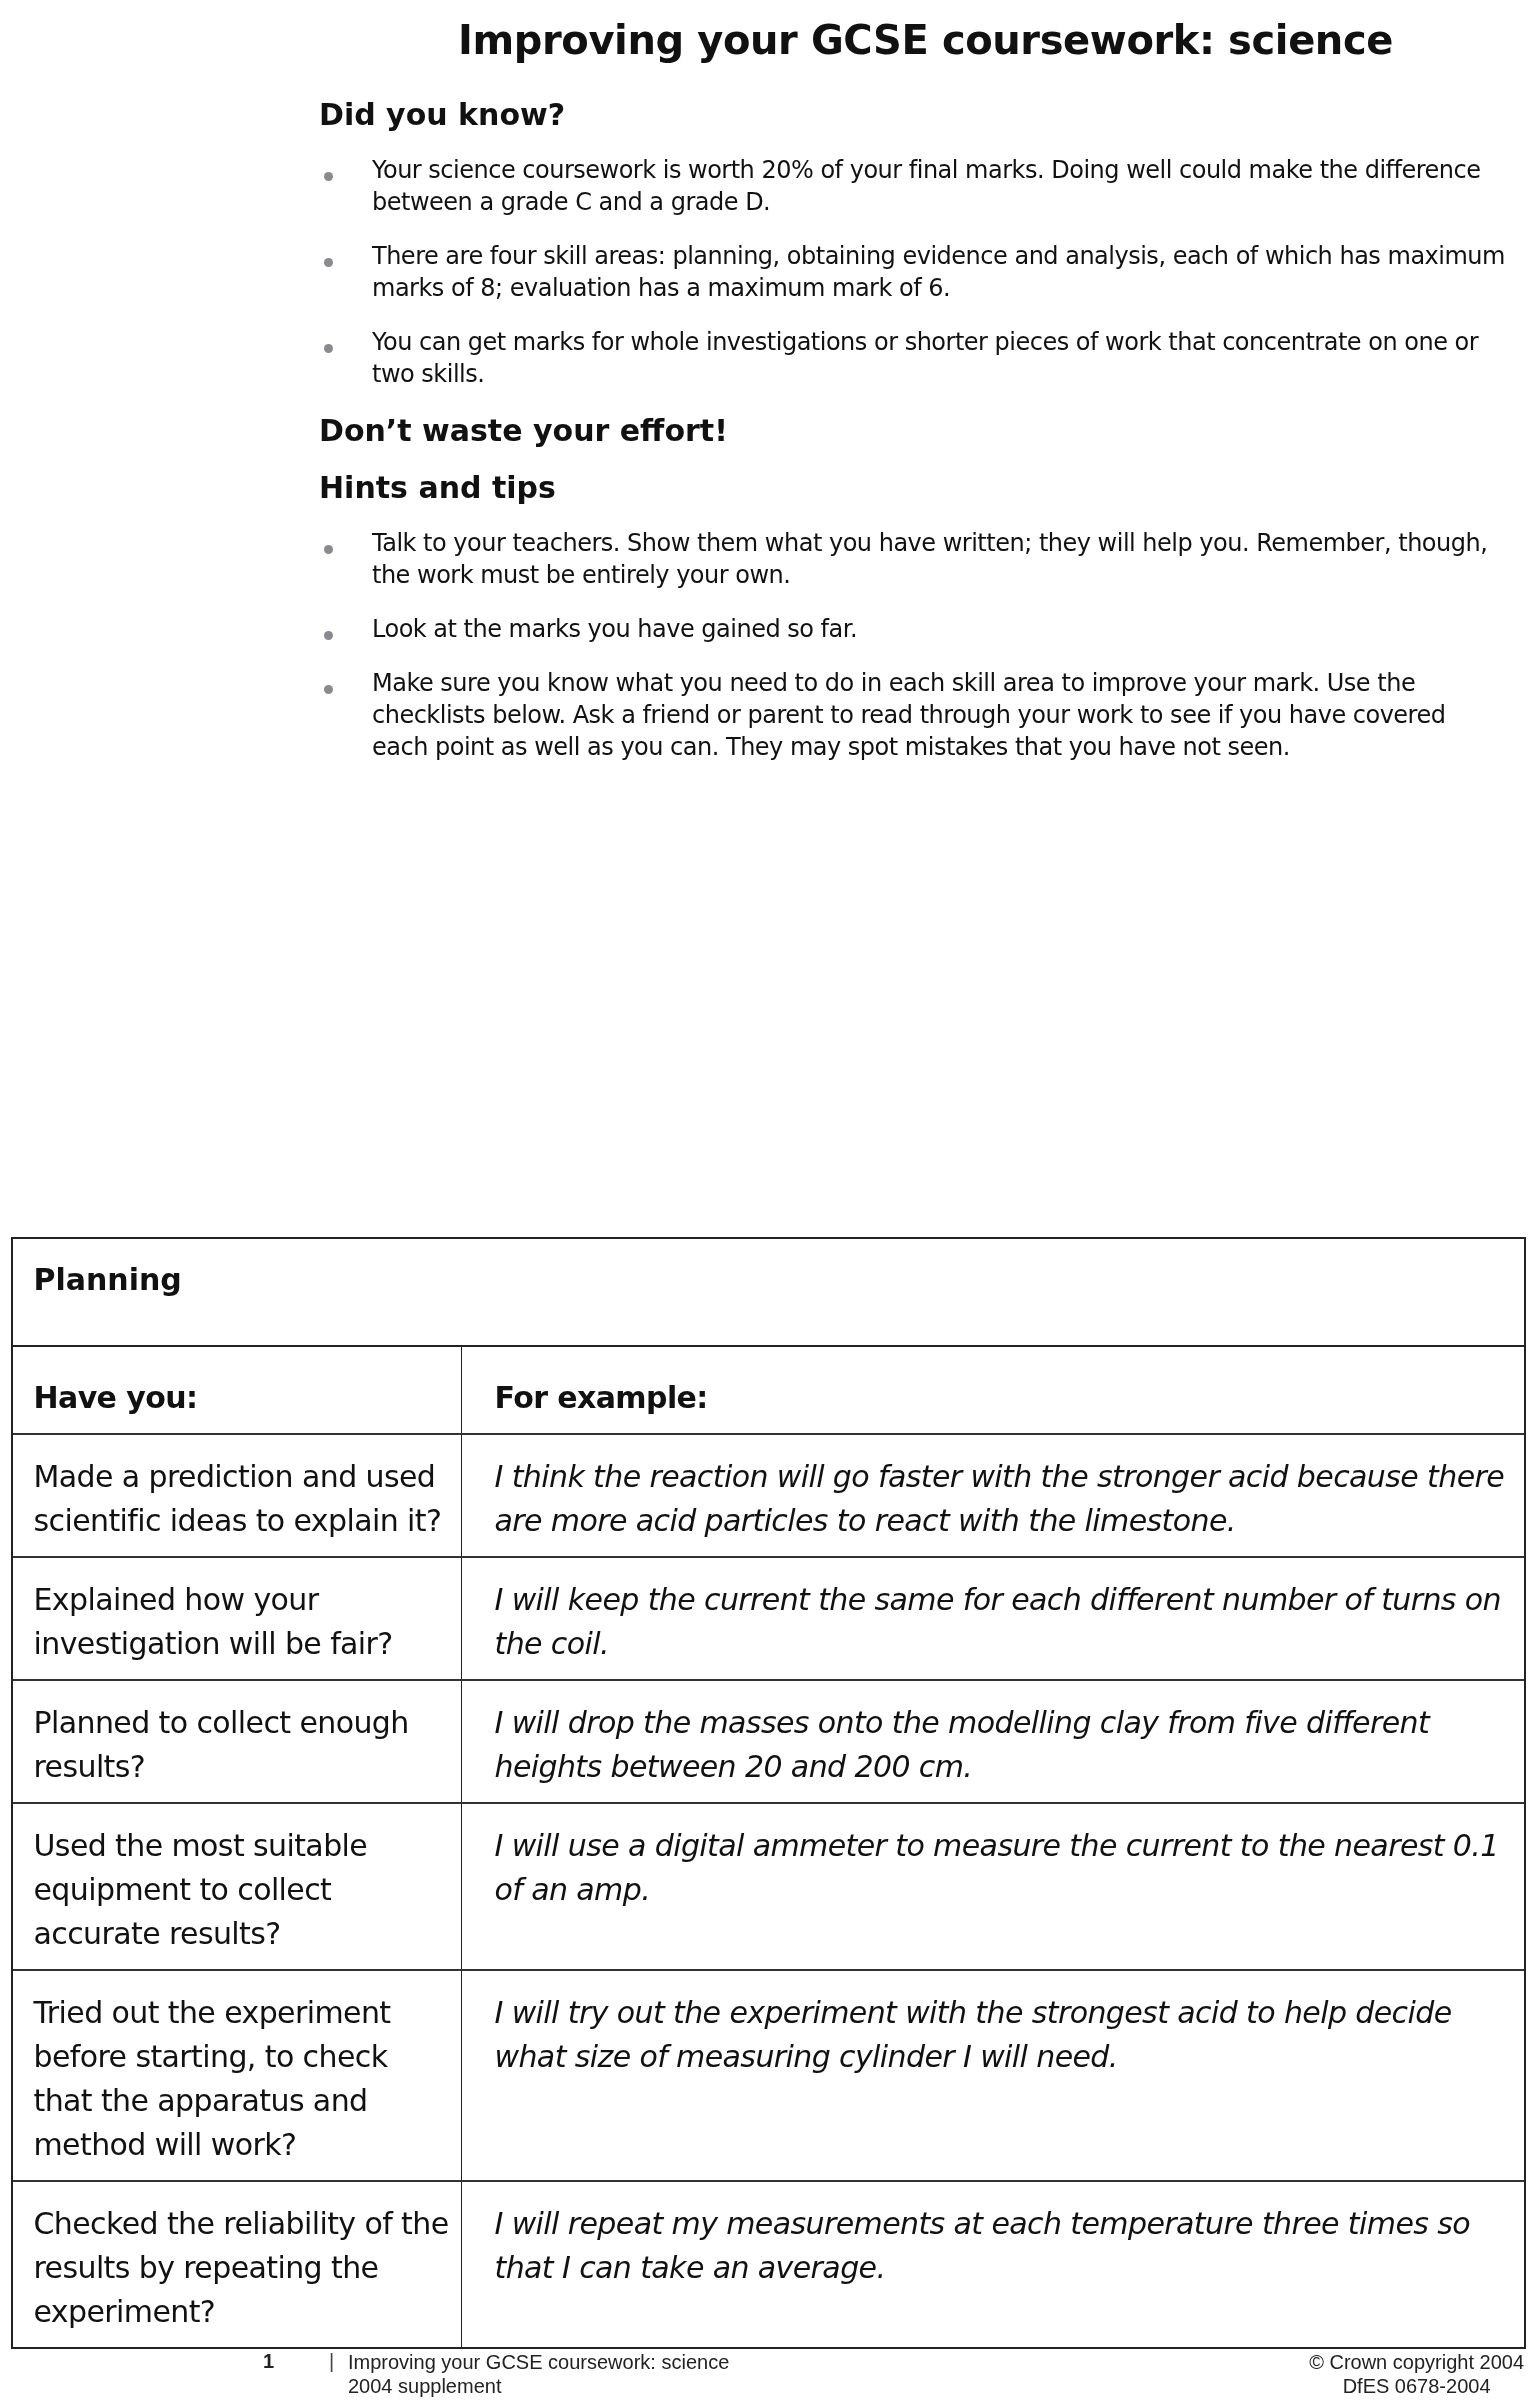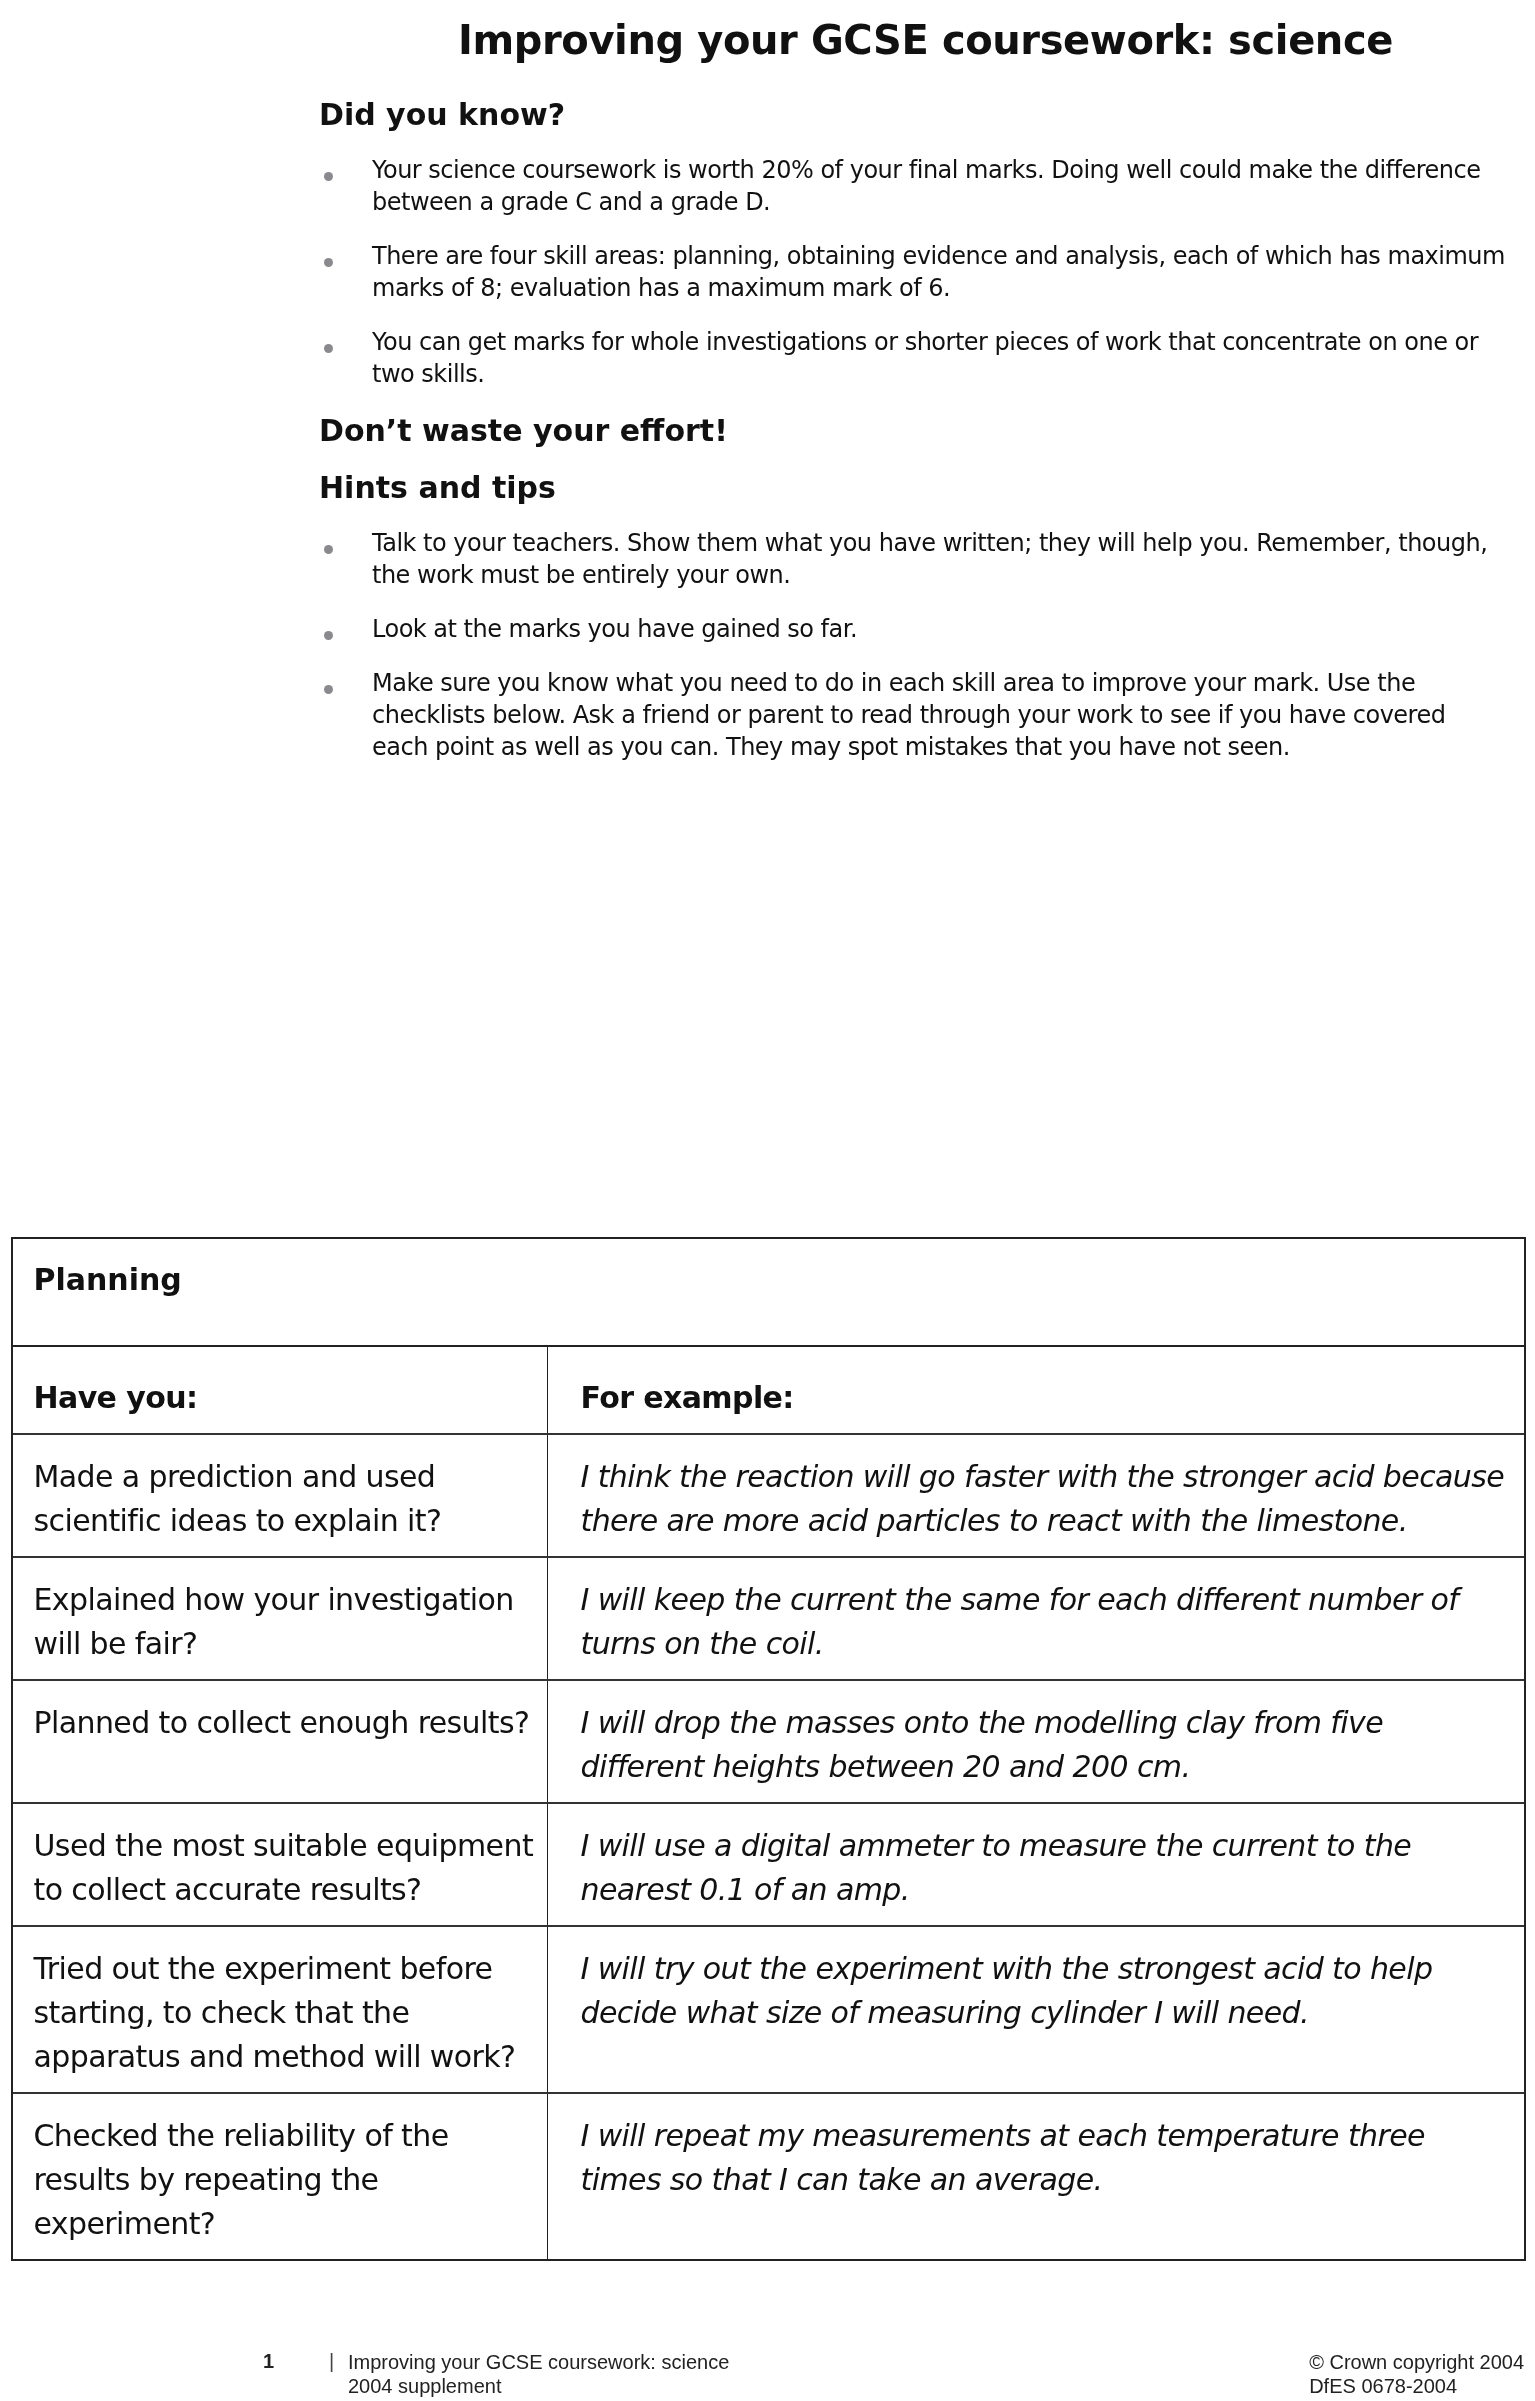--- a/index.html
+++ b/index.html
@@ -29,33 +29,33 @@
     position: absolute; left: 10.5px; top: 1237px; width: 1515px;
     border: 2.3px solid #222222; box-sizing: border-box;
   }
   .table-title-row {
     height: 108px; border-bottom: 2.3px solid #222; box-sizing: border-box;
     padding: 22.5px 0 0 21px; font-size: 30px; font-weight: bold;
   }
   .row { display: flex; border-bottom: 2.3px solid #333; box-sizing: border-box; }
   .row:last-child { border-bottom: none; }
   .cell-left {
-    width: 535px; border-right: 1.5px solid #222; box-sizing: border-box;
+    width: 449px; border-right: 1.5px solid #222; box-sizing: border-box;
     padding: 19.5px 7.5px 13.5px 21px; font-size: 30px; line-height: 44px; letter-spacing: -0.6px;
   }
   .cell-right {
     flex: 1; box-sizing: border-box; padding: 19.5px 12px 13.5px 33px;
     font-size: 30px; line-height: 44px; font-style: italic; letter-spacing: -0.6px;
   }
   .row.header .cell-left, .row.header .cell-right { font-weight: bold; font-style: normal; padding-top: 28.5px; }
   .footer { position: absolute; top: 2350px; left: 0; width: 1536px; font-family: "Liberation Sans", sans-serif; font-size: 20px; color: #222; }
   .page-num { position: absolute; left: 263px; top: 0; font-weight: bold; }
   .footer-sep { position: absolute; left: 329px; top: 0; color: #444; }
   .footer-left { position: absolute; left: 348px; top: 0; line-height: 24px; }
-  .footer-right { position: absolute; right: 12px; top: 0; line-height: 24px; text-align: left; }
+  .footer-right { position: absolute; right: 12px; top: 0; line-height: 24px; text-align: center; }
 </style>
 </head>
 <body>
 
 <div class="title">Improving your GCSE coursework: science</div>
 
 <div class="content">
   <div>
     <div class="section-heading">Did you know?</div>
     <ul class="bullets">

